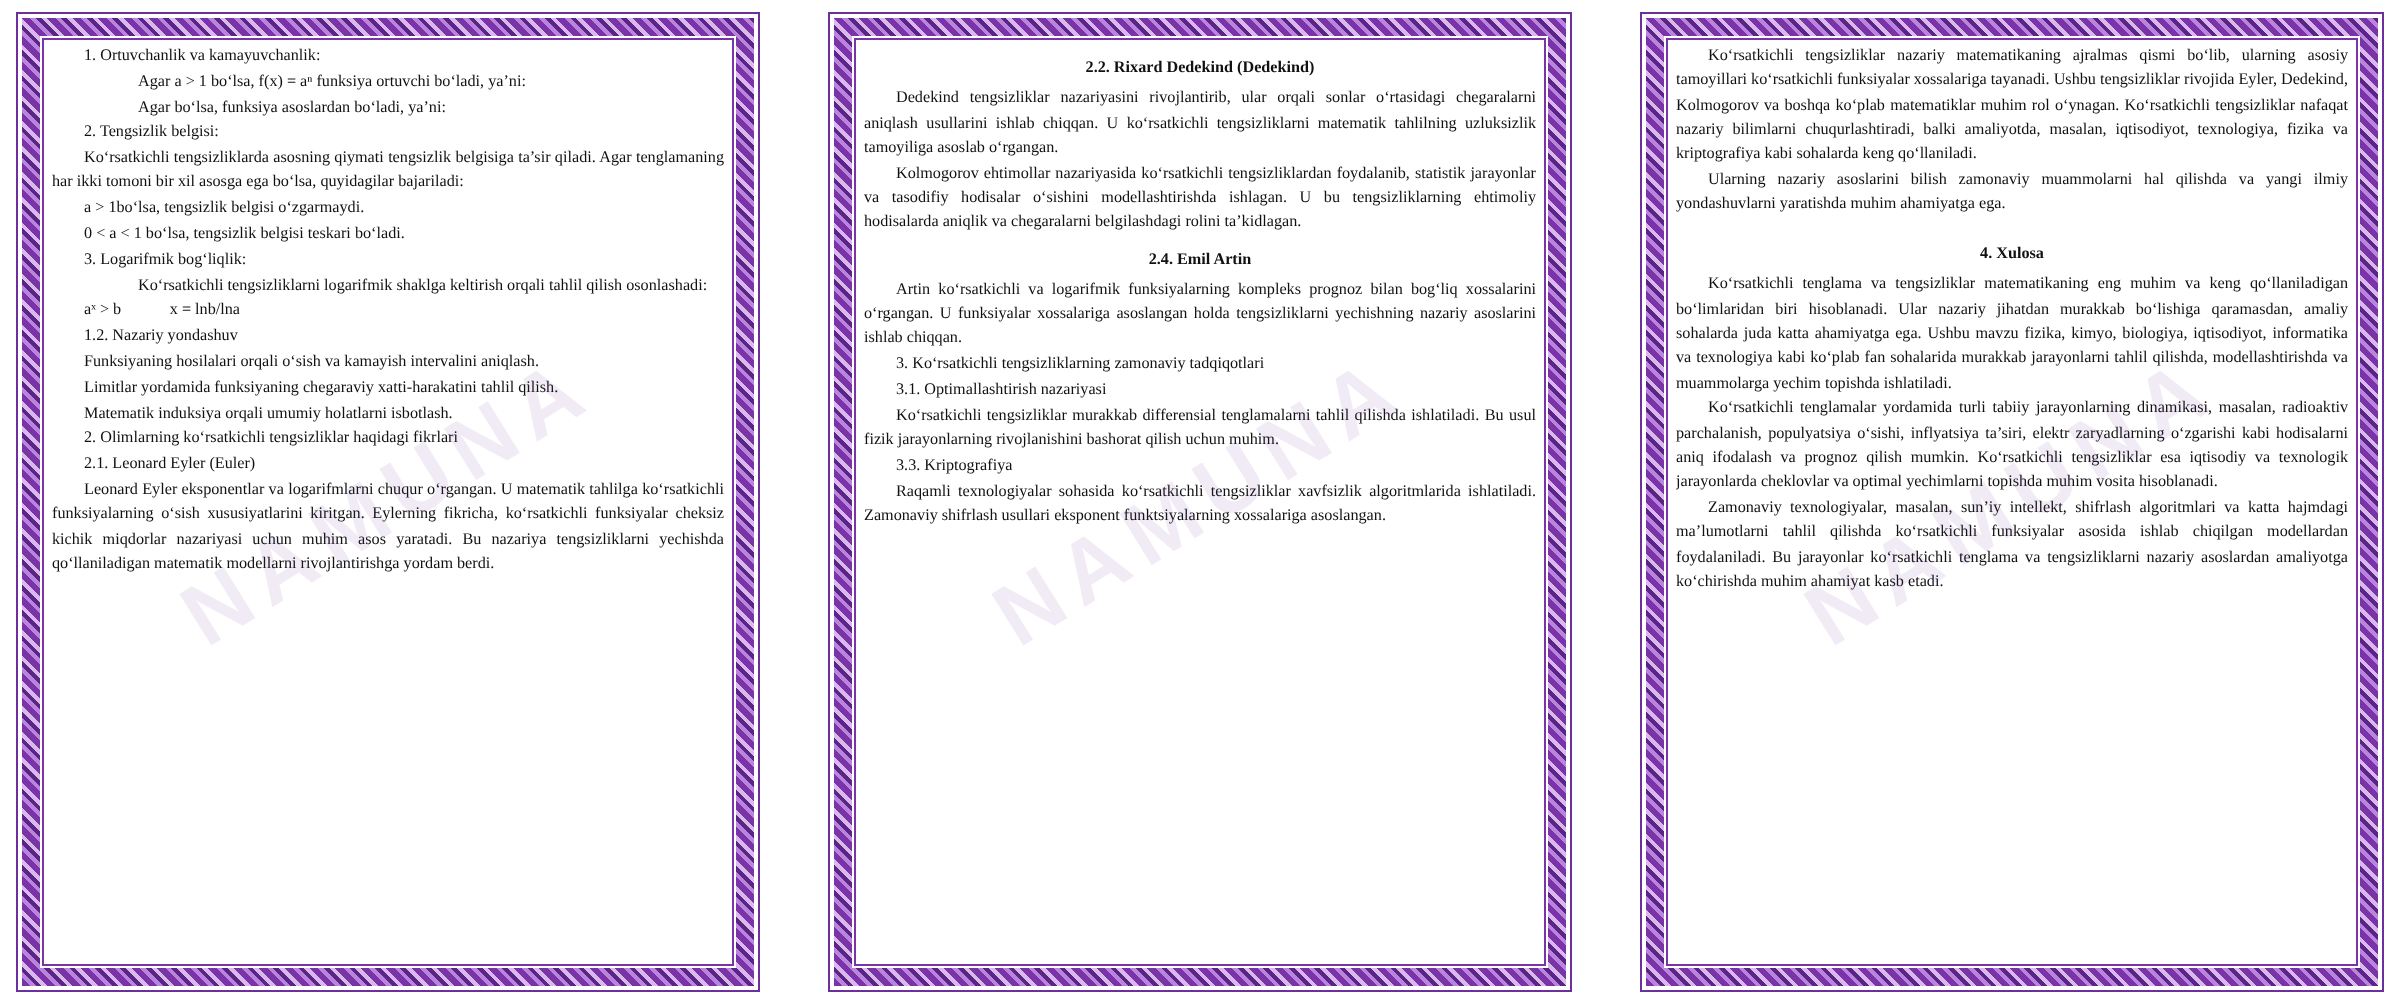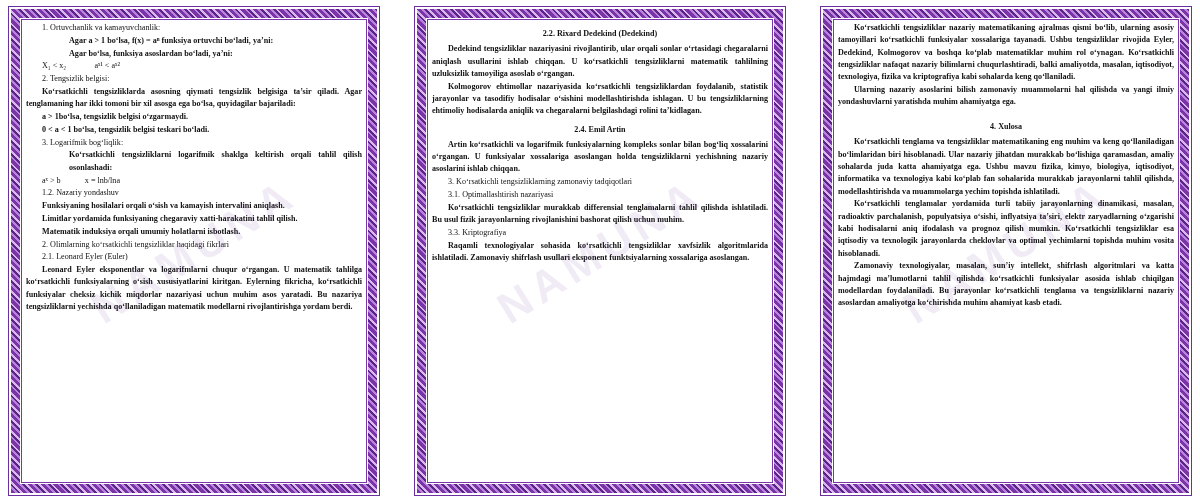--- a/index.html
+++ b/index.html
@@ -85,21 +85,20 @@
     z-index: 2;
     font-size: 8.1px;
     line-height: 1.52;
     color: #111111;
     text-align: justify;
     text-justify: inter-word;
   }
   .para {
     margin: 0 0 0.5px 0;
     text-indent: 16px;
-    font-weight: bold;
   }
   .para.noindent { text-indent: 0; margin-left: 43px; }
   .heading {
     margin: 0 0 0.5px 0;
     text-indent: 16px;
     font-weight: 400;
   }
   .heading-center {
     margin: 6px 0 3px 0;
     text-align: center;
@@ -119,21 +118,20 @@
 <div class="workspace">
 
   <div class="page">
     <div class="page-border"></div>
     <div class="page-inner">
       <div class="watermark">NAMUNA</div>
       <div class="doc-body">
         <p class="heading">1. Ortuvchanlik va kamayuvchanlik:</p>
         <p class="para noindent">Agar  a &gt; 1 bo‘lsa, f(x) = aⁿ funksiya ortuvchi bo‘ladi, ya’ni:</p>
         <p class="para noindent">Agar  bo‘lsa,  funksiya asoslardan bo‘ladi, ya’ni:</p>
-        <p class="formula">X₁ &lt; x₂              aˣ¹ &lt; aˣ²</p>
         <p class="heading">2. Tengsizlik belgisi:</p>
         <p class="para">Ko‘rsatkichli tengsizliklarda asosning qiymati tengsizlik belgisiga ta’sir qiladi. Agar tenglamaning har ikki tomoni bir xil asosga ega bo‘lsa, quyidagilar bajariladi:</p>
         <p class="para">a &gt; 1bo‘lsa, tengsizlik belgisi o‘zgarmaydi.</p>
         <p class="para">0 &lt; a &lt; 1 bo‘lsa, tengsizlik belgisi teskari bo‘ladi.</p>
         <p class="heading">3. Logarifmik bog‘liqlik:</p>
         <p class="para noindent">Ko‘rsatkichli tengsizliklarni logarifmik shaklga keltirish orqali tahlil qilish osonlashadi:</p>
         <p class="formula">aˣ &gt; b            x = lnb/lna</p>
         <p class="heading">1.2. Nazariy yondashuv</p>
         <p class="para">Funksiyaning hosilalari orqali o‘sish va kamayish intervalini aniqlash.</p>
         <p class="para">Limitlar yordamida funksiyaning chegaraviy xatti-harakatini tahlil qilish.</p>
@@ -147,21 +145,21 @@
 
   <div class="page">
     <div class="page-border"></div>
     <div class="page-inner">
       <div class="watermark">NAMUNA</div>
       <div class="doc-body">
         <p class="heading-center">2.2. Rixard Dedekind (Dedekind)</p>
         <p class="para">Dedekind tengsizliklar nazariyasini rivojlantirib, ular orqali sonlar o‘rtasidagi chegaralarni aniqlash usullarini ishlab chiqqan. U ko‘rsatkichli tengsizliklarni matematik tahlilning uzluksizlik tamoyiliga asoslab o‘rgangan.</p>
         <p class="para">Kolmogorov ehtimollar nazariyasida ko‘rsatkichli tengsizliklardan foydalanib, statistik jarayonlar va tasodifiy hodisalar o‘sishini modellashtirishda ishlagan. U bu tengsizliklarning ehtimoliy hodisalarda aniqlik va chegaralarni belgilashdagi rolini ta’kidlagan.</p>
         <p class="heading-center">2.4. Emil Artin</p>
-        <p class="para">Artin ko‘rsatkichli va logarifmik funksiyalarning kompleks sonlar bilan bog‘liq xossalarini o‘rgangan. U funksiyalar xossalariga asoslangan holda tengsizliklarni yechishning nazariy asoslarini ishlab chiqqan.</p>
+        <p class="para">Artin ko‘rsatkichli va logarifmik funksiyalarning kompleks prognoz bilan bog‘liq xossalarini o‘rgangan. U funksiyalar xossalariga asoslangan holda tengsizliklarni yechishning nazariy asoslarini ishlab chiqqan.</p>
         <p class="heading">3. Ko‘rsatkichli tengsizliklarning zamonaviy tadqiqotlari</p>
         <p class="heading">3.1. Optimallashtirish nazariyasi</p>
         <p class="para">Ko‘rsatkichli tengsizliklar murakkab differensial tenglamalarni tahlil qilishda ishlatiladi. Bu usul fizik jarayonlarning rivojlanishini bashorat qilish uchun muhim.</p>
         <p class="heading">3.3. Kriptografiya</p>
         <p class="para">Raqamli texnologiyalar sohasida ko‘rsatkichli tengsizliklar xavfsizlik algoritmlarida ishlatiladi. Zamonaviy shifrlash usullari eksponent funktsiyalarning xossalariga asoslangan.</p>
       </div>
     </div>
   </div>
 
   <div class="page">

